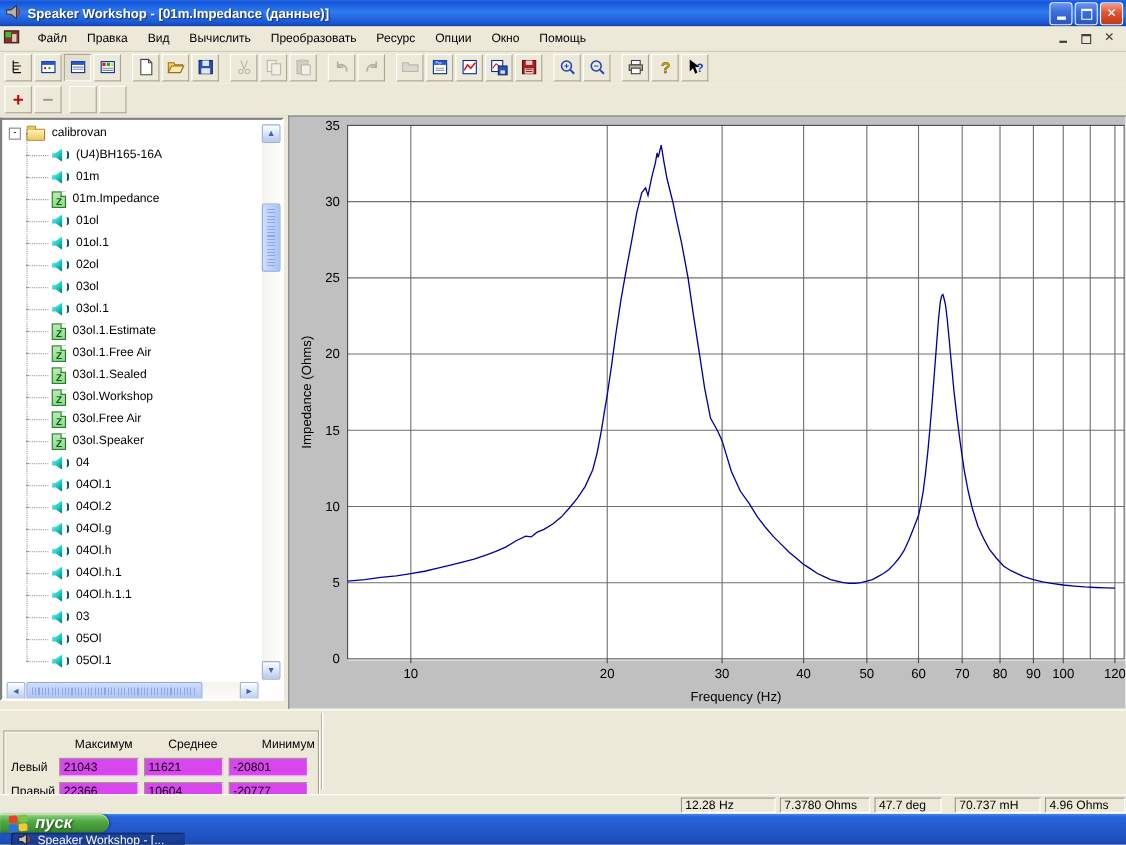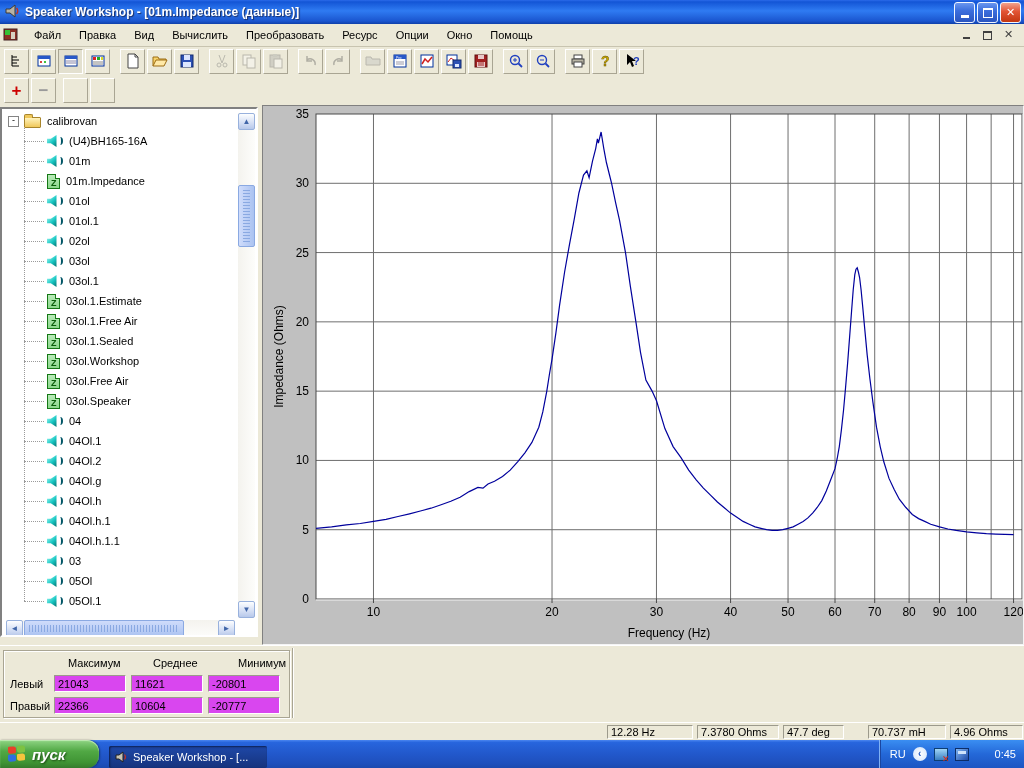--- a/index.html
+++ b/index.html
@@ -91,44 +91,44 @@
   .sb-v .sb-thumb::after{background:repeating-linear-gradient(0deg,#8aa9e2 0 1px,transparent 1px 3px);}
 
   
   .chartpanel{position:absolute;left:262px;top:0;width:762px;height:540px;background:#c0c0c0;
     border:1px solid;border-color:#808080 #f4f4f4 #f4f4f4 #808080;box-sizing:border-box;}
   #chart-svg{position:absolute;left:0;top:0;}
 
   
   .bottombar{position:absolute;left:0;top:645px;width:1024px;height:77px;background:#ece9d8;
     border-top:1px solid #fff;}
-  .statsgroup{position:absolute;left:3px;top:4px;width:287px;height:68px;
+  .statsgroup{position:absolute;left:3px;top:18px;width:287px;height:68px;
     border:1px solid #a9a593;box-shadow:1px 1px 0 #fff, inset 1px 1px 0 #fff;box-sizing:border-box;}
   .statrow{position:absolute;left:6px;display:flex;align-items:center;}
   .stathead{top:6px;}
   .stathead span{display:inline-block;font-size:11px;}
   .sh0{width:50px;}
   .sh1,.sh2{width:77px;padding-left:8px;}
   .statfield{width:72px;height:17px;border:1px solid;border-color:#9c9a8c #fff #fff #9c9a8c;
     background:#d946ef;margin-right:5px;line-height:16px;padding-left:3px;box-sizing:border-box;}
   .statlabel{width:44px;}
   .vsep{position:absolute;left:292px;top:2px;width:2px;height:70px;
     background:linear-gradient(90deg,#a9a593 50%,#fff 50%);}
 
   
   .statusbar{position:absolute;left:0;top:722px;width:1024px;height:18px;background:#ece9d8;
     border-top:1px solid #fff;display:flex;align-items:center;justify-content:flex-end;}
   .stfield{height:14px;border:1px solid;border-color:#9c9a8c #fff #fff #9c9a8c;background:#ece9d8;
     line-height:13px;padding-left:3px;margin-right:4px;box-sizing:border-box;}
-  .stw0{width:86px;}.stw1{width:82px;}.stw2{width:61px;margin-right:24px;}.stw3{width:78px;}.stw4{width:73px;margin-right:1px;}
+  .stw0{width:86px;}.stw1{width:82px;}.stw2{width:61px;margin-right:12px;}.stw3{width:78px;}.stw4{width:73px;margin-right:1px;}
 
   
   .taskbar{position:absolute;left:0;top:740px;width:1024px;height:28px;
     background:linear-gradient(180deg,#4a86f0 0%,#2765dd 9%,#2258cb 50%,#1e4fbc 85%,#1c49ae 100%);
-    display:flex;align-items:flex-end;color:#fff;}
+    display:flex;align-items:flex-start;color:#fff;flex-direction:column;}
   .startbtn{height:28px;width:99px;border-radius:0 12px 12px 0;
     background:linear-gradient(180deg,#8fd584 0%,#51a844 40%,#3f9434 80%,#357c2c 100%);
     box-shadow:inset 0 1px 1px #c2eab5, 1px 0 2px rgba(0,0,0,.4);
     display:flex;align-items:center;gap:6px;padding-left:8px;box-sizing:border-box;}
   .starttext{font-size:15px;font-weight:bold;font-style:italic;text-shadow:1px 1px 2px #1c4a14;}
   .winflag{width:18px;height:16px;display:grid;grid-template-columns:8px 8px;grid-template-rows:7px 7px;gap:1px;transform:skewY(-6deg);}
   .winflag i{border-radius:1px 3px 1px 3px;}
   .wf1{background:#e8402b;}.wf2{background:#7dc242;}.wf3{background:#2f6fe0;}.wf4{background:#f6c53d;}
   .taskbtn{margin-left:10px;width:158px;height:22px;border-radius:2px;
     background:linear-gradient(180deg,#1e48a8,#16337d);box-shadow:inset 1px 1px 2px #0d1f4e;

